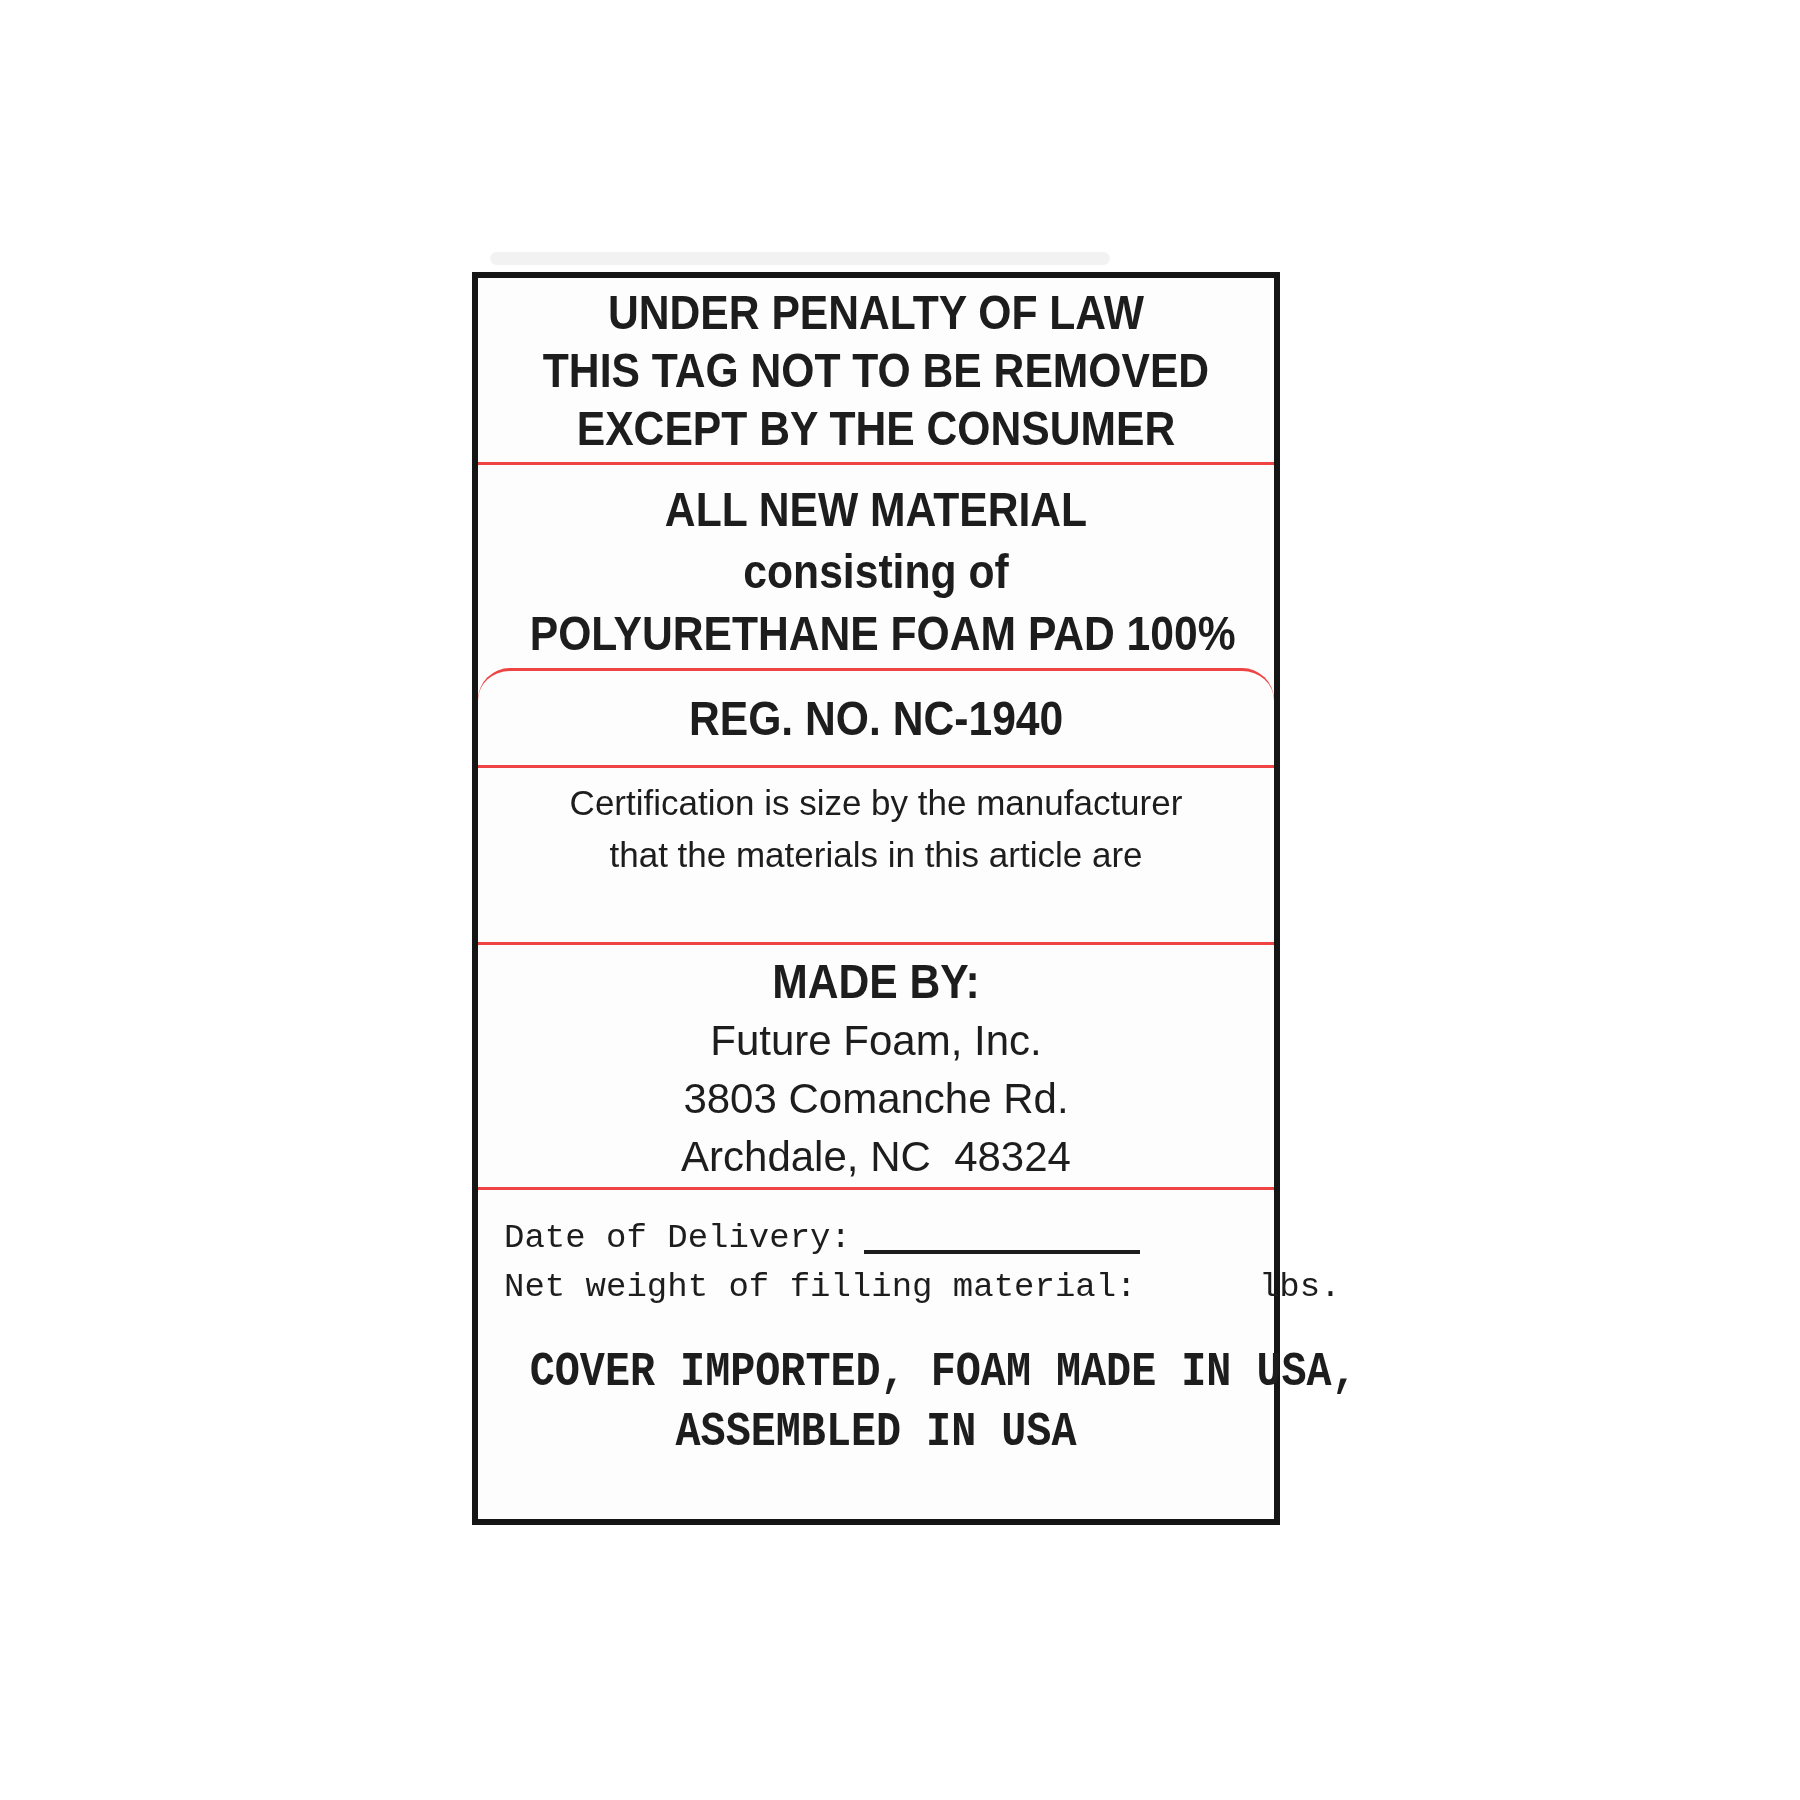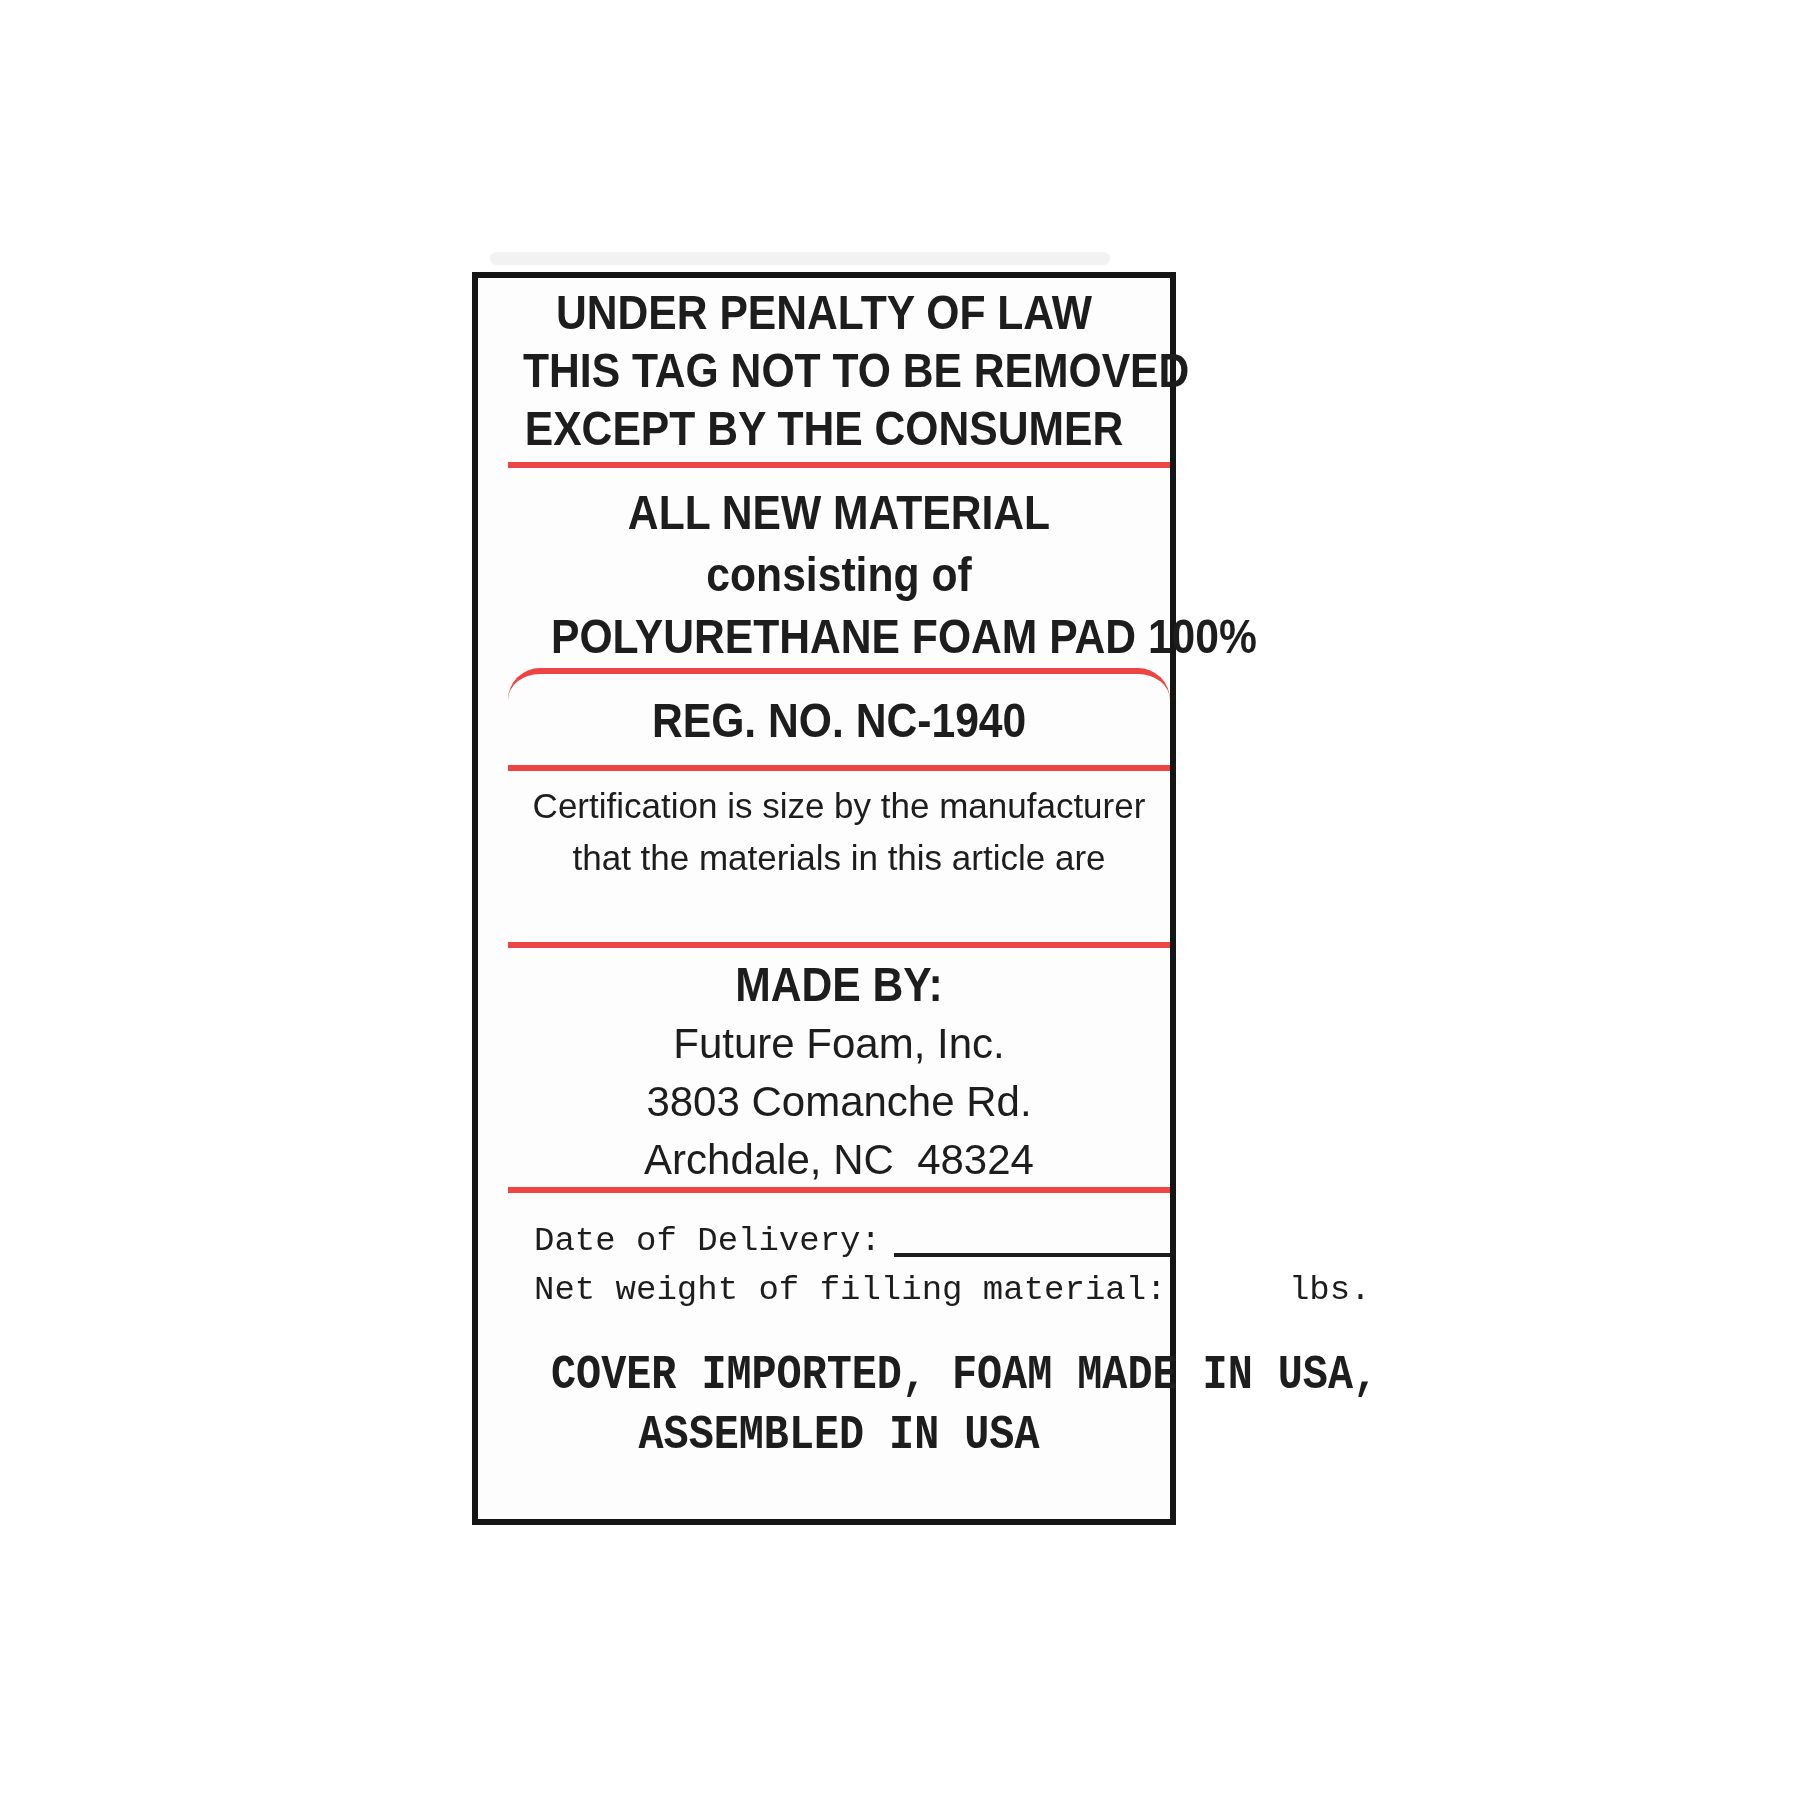--- a/index.html
+++ b/index.html
@@ -22,36 +22,35 @@
     width: 620px;
     height: 13px;
     background: #ededed;
     border-radius: 7px;
     opacity: 0.7;
   }
   .law-label {
     position: absolute;
     left: 472px;
     top: 272px;
-    width: 704px;
+    width: 808px;
     height: 1253px;
     box-sizing: border-box;
     border: 6px solid #151515;
     background: #fdfdfd;
     display: flex;
     flex-direction: column;
   }
   .sec {
     box-sizing: border-box;
     flex: none;
     text-align: center;
   }
   .sec + .sec {
-    border-top: 6px solid #ef4444;
-    margin-left: 30px;
+    border-top: 3px solid #ef4444;
   }
   .condensed {
     transform: scaleX(0.87);
     transform-origin: 50% 50%;
   }
   
   .sec-penalty { height: 184px; padding-top: 5px; }
   .sec-penalty .line {
     font-size: 49px;
     font-weight: 700;

